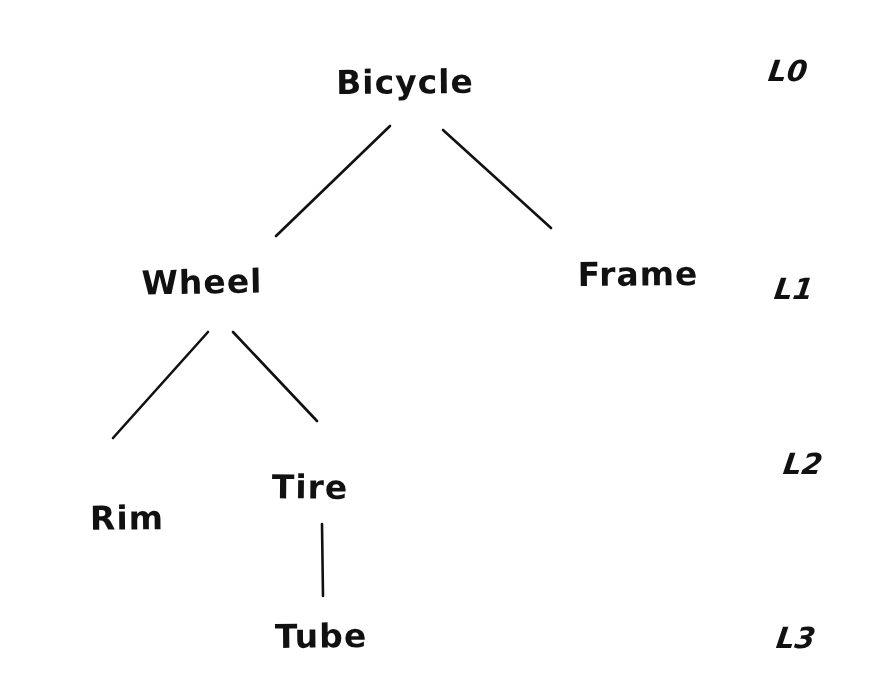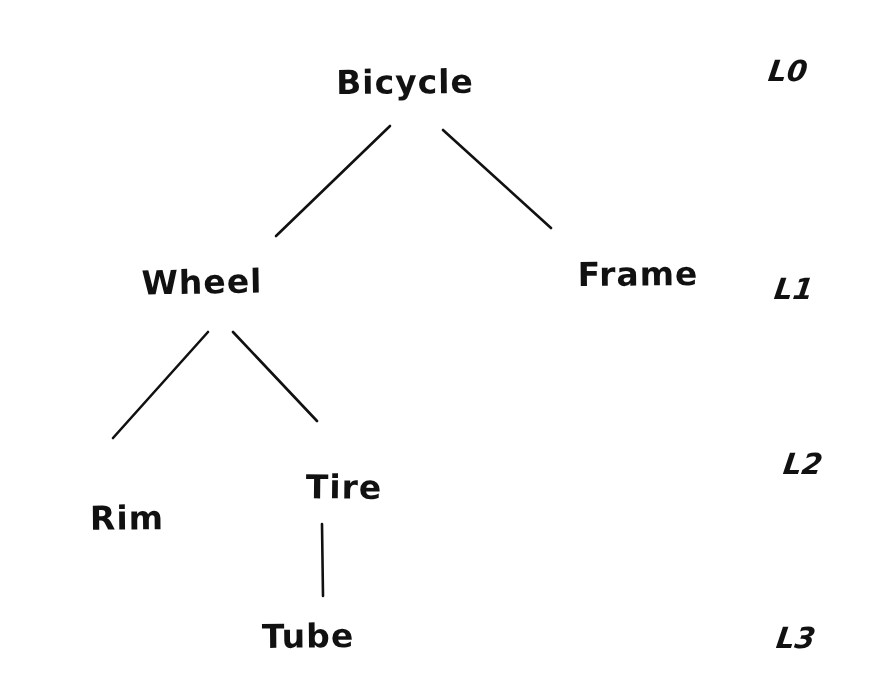--- a/index.html
+++ b/index.html
@@ -44,22 +44,22 @@
     font-weight: bold;
     font-style: italic;
     font-size: 29px;
     white-space: nowrap;
   }
   
   .node-bicycle { left: 405px; top: 82px; transform: translate(-50%,-50%) rotate(-0.5deg); }
   .node-wheel   { left: 202px; top: 282px; transform: translate(-50%,-50%) rotate(-1deg); }
   .node-frame   { left: 638px; top: 274px; transform: translate(-50%,-50%) rotate(-0.5deg); }
   .node-rim     { left: 127px; top: 486px; transform: translate(-50%,-50%) rotate(-0.5deg); margin-top: 32px; }
-  .node-tire    { left: 344px; top: 487px; transform: translate(-50%,-50%) rotate(0.5deg); }
-  .node-tube    { left: 308px; top: 636px; transform: translate(-50%,-50%) rotate(-0.5deg); }
+  .node-tire    { left: 310px; top: 487px; transform: translate(-50%,-50%) rotate(0.5deg); }
+  .node-tube    { left: 321px; top: 636px; transform: translate(-50%,-50%) rotate(-0.5deg); }
   
   .level-l0 { left: 788px; top: 71px; }
   .level-l1 { left: 794px; top: 289px; }
   .level-l2 { left: 803px; top: 464px; }
   .level-l3 { left: 796px; top: 638px; }
 </style>
 </head>
 <body>
 
 <div class="canvas">

